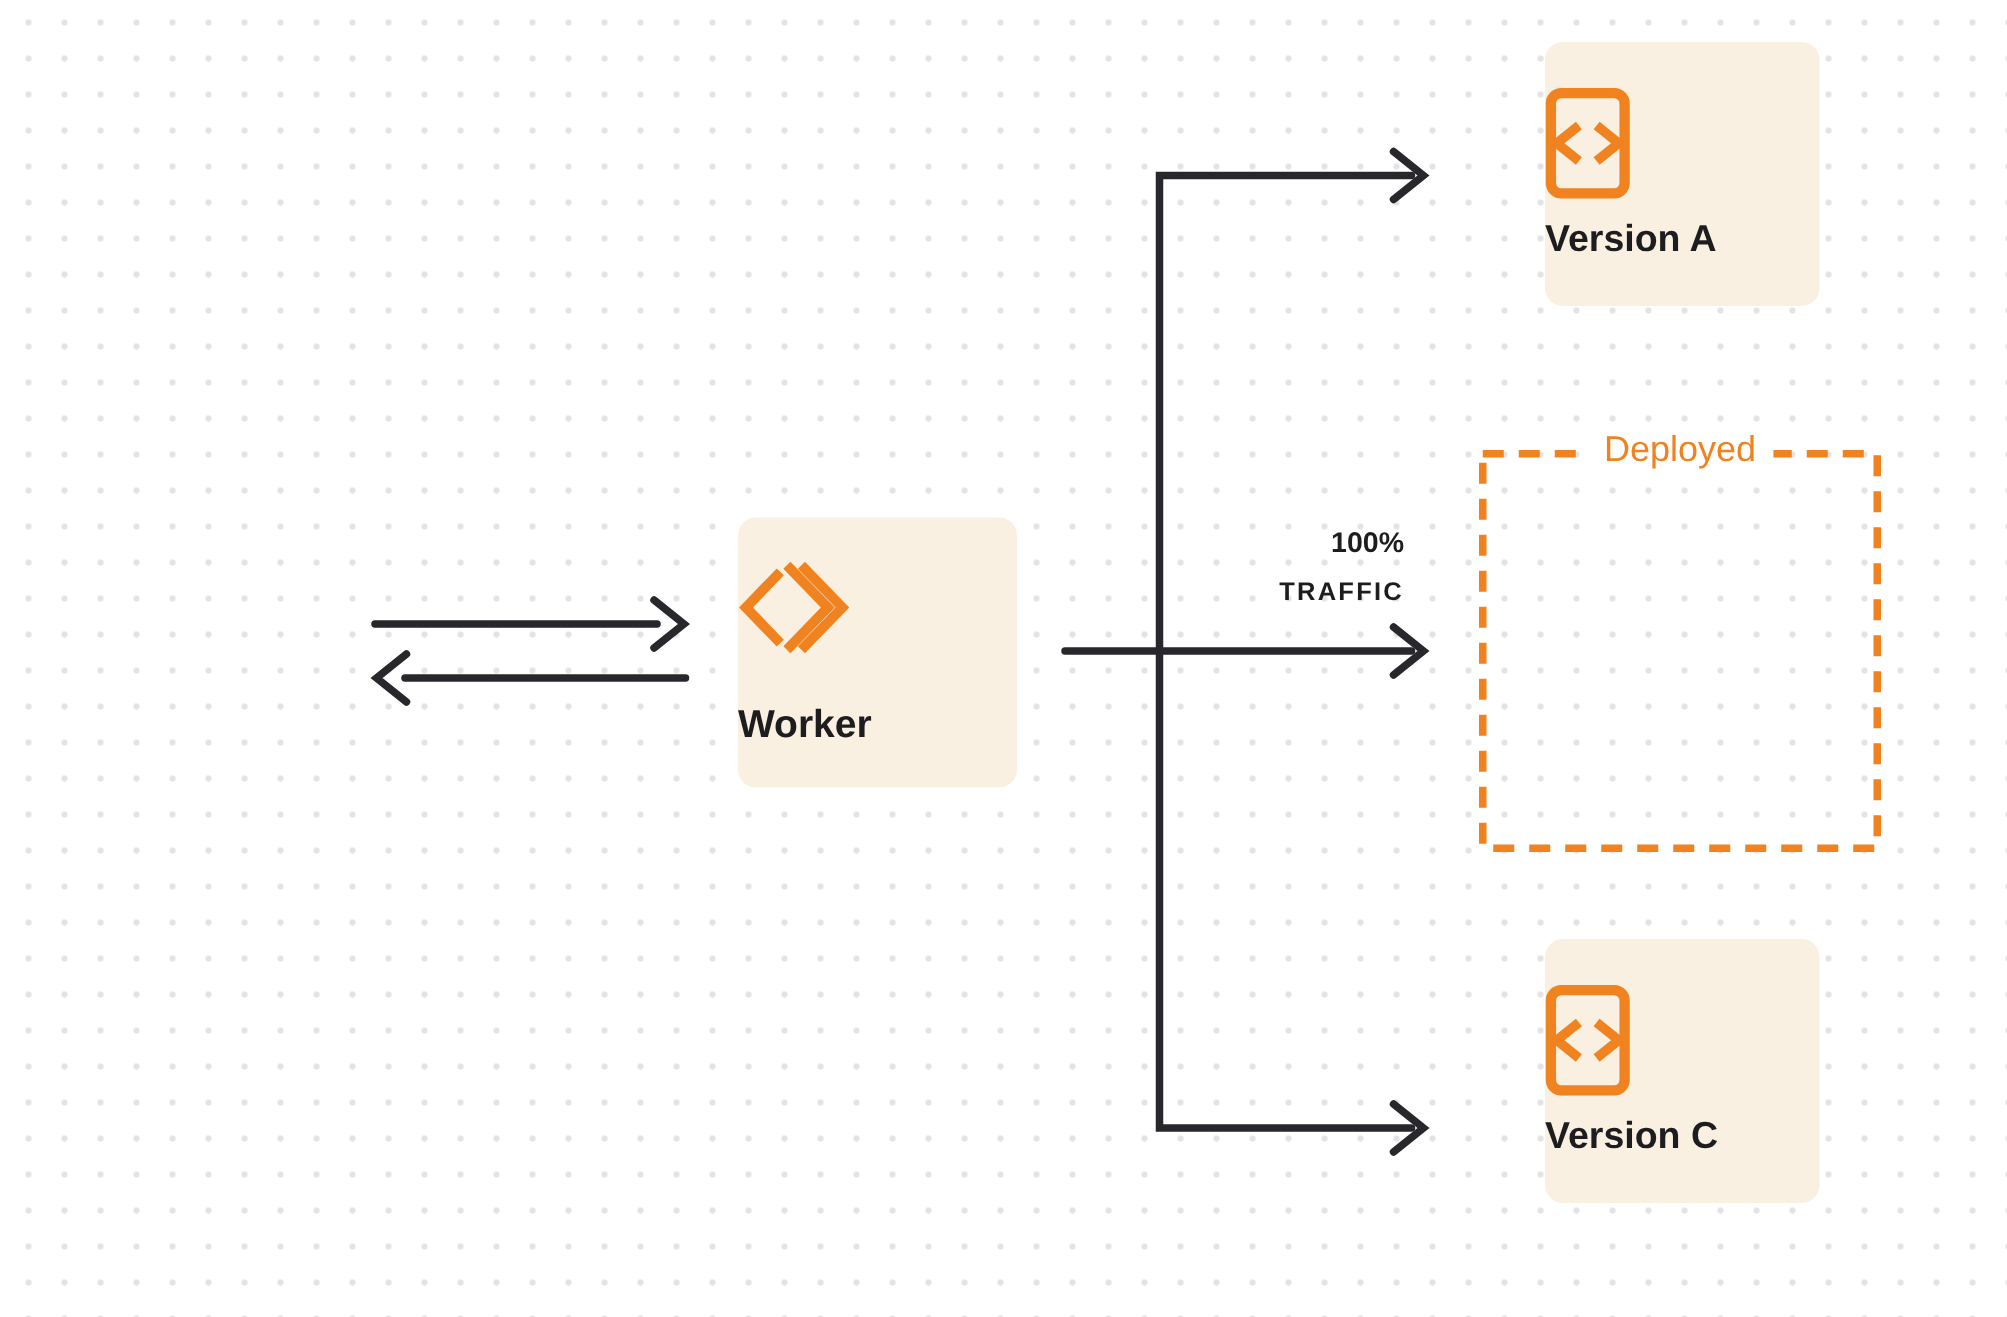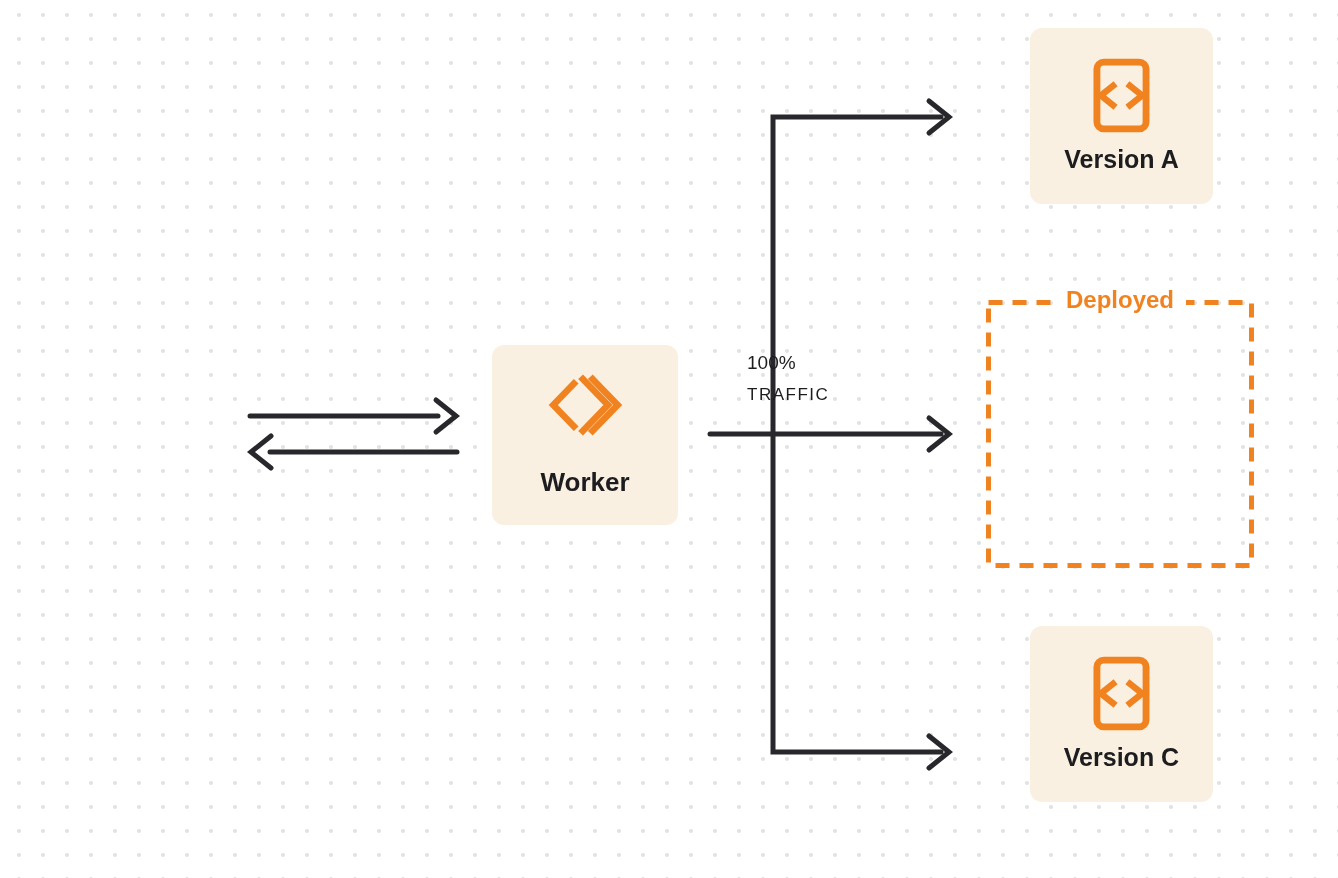--- a/index.html
+++ b/index.html
@@ -30,21 +30,20 @@
     stroke-width: 5;
   }
   .connectors .line { stroke-linecap: round; stroke-linejoin: miter; }
   .connectors .head { stroke-linecap: round; stroke-linejoin: miter; }
 
   .node {
     position: absolute;
     border-radius: 12px;
     display: flex;
     flex-direction: column;
-    align-items: center;
     justify-content: center;
     box-sizing: border-box;
   }
   .node-label {
     font-size: 26px;
     font-weight: 700;
     color: var(--label-dark, #1d1d20);
     white-space: nowrap;
   }
   .client-node {
@@ -81,25 +80,25 @@
   }
   .code-icon polyline {
     fill: none;
     stroke: var(--accent-orange, #f0821f);
     stroke-width: 6.5;
     stroke-linejoin: miter;
   }
 
   .traffic-label {
     position: absolute;
-    left: 747px; top: 351px;
+    left: 806px; top: 351px;
     width: 130px;
-    text-align: left;
+    text-align: right;
     color: var(--label-dark, #121215);
-    font-weight: 400;
+    font-weight: 700;
   }
   .traffic-percent { font-size: 19px; line-height: 24px; }
   .traffic-word { font-size: 17px; line-height: 24px; letter-spacing: 1.5px; margin-top: 8px; }
 
   .deployed-frame {
     position: absolute;
     left: 986px; top: 300px;
     width: 268px; height: 268px;
   }
   .deployed-rect {
@@ -108,21 +107,21 @@
     stroke-width: 5;
     stroke-dasharray: 14 10;
   }
   .deployed-label {
     position: absolute;
     left: 50%; top: 0;
     transform: translate(-50%, -50%);
     background: #ffffff;
     padding: 1px 12px;
     font-size: 24px;
-    font-weight: 700;
+    font-weight: 400;
     color: var(--accent-orange, #f0821f);
     white-space: nowrap;
   }
 </style>
 </head>
 <body>
 
 <div class="canvas">
 
   <svg class="connectors" viewBox="0 0 1338 878" aria-hidden="true">

